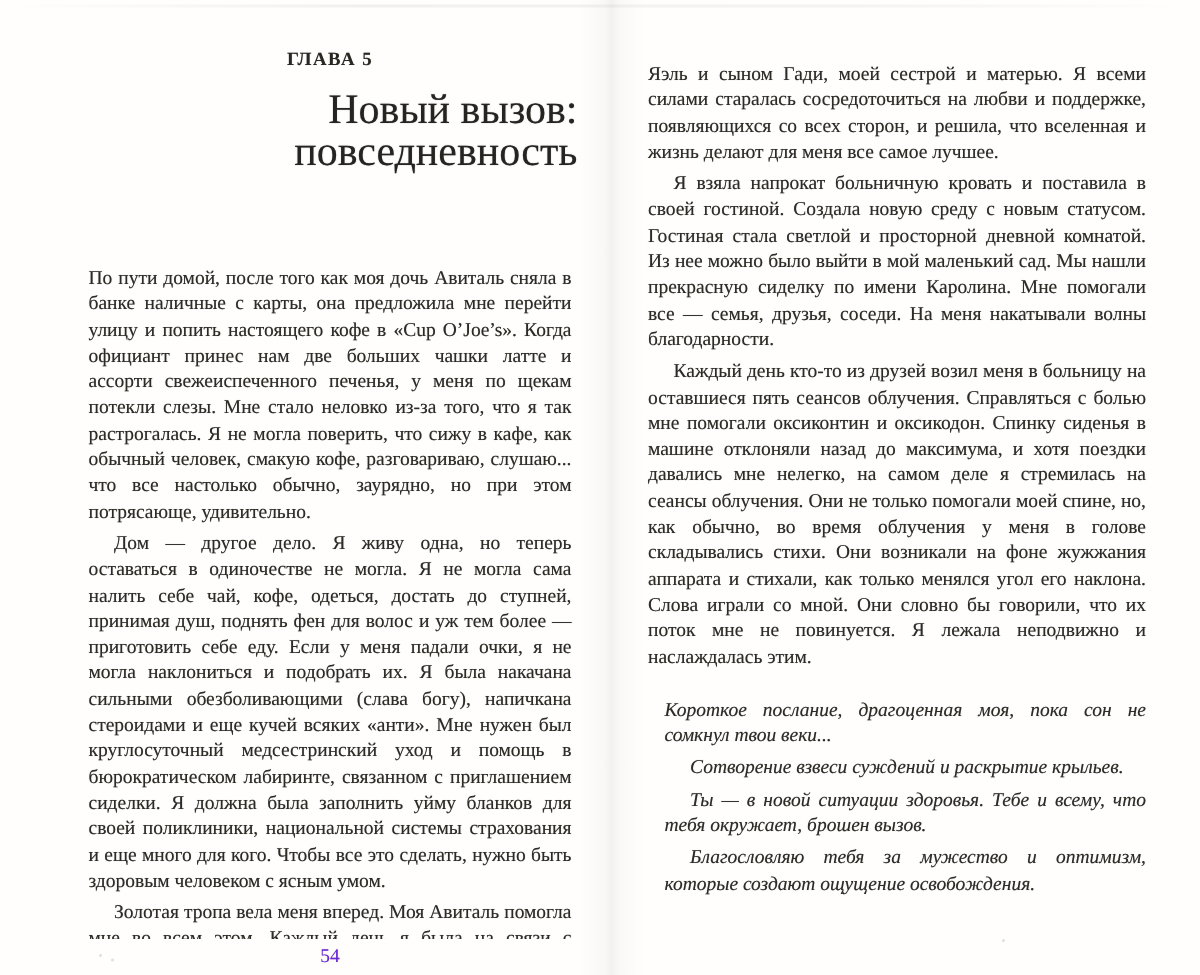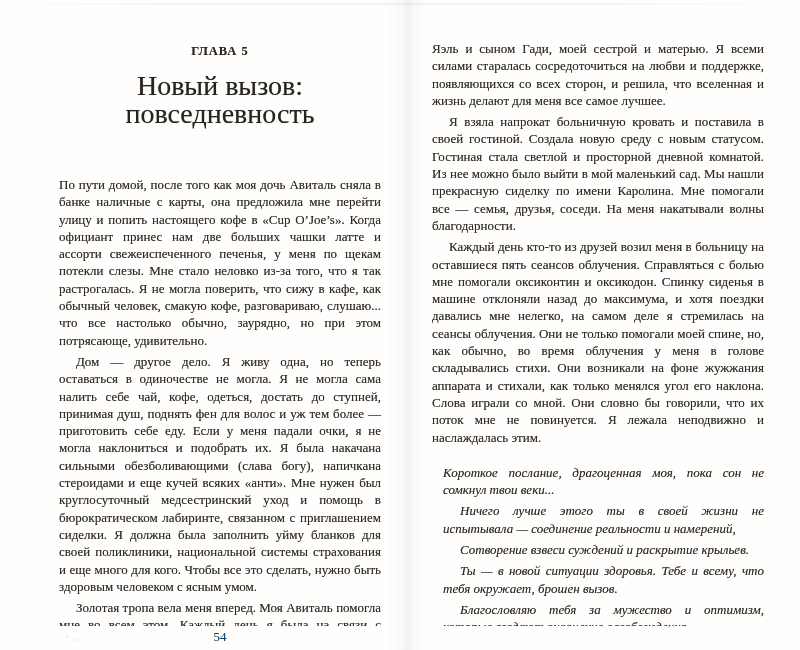--- a/index.html
+++ b/index.html
@@ -22,31 +22,31 @@
   }
   .gutter {
     position: absolute; top: 0; left: 385px; width: 44px; height: 650px;
     background: linear-gradient(to right, rgba(0,0,0,0) 0%, rgba(0,0,0,0.025) 40%, rgba(0,0,0,0.05) 52%, rgba(0,0,0,0.025) 62%, rgba(0,0,0,0) 100%);
   }
   .page { position: absolute; top: 0; height: 650px; }
   .page-left  { left: 55px;  width: 330px; }
   .page-right { left: 428px; width: 340px; }
 
   .chapter {
-    margin-top: 44px;
+    margin-top: 32px;
     text-align: center;
     font-size: 12.5px;
     font-weight: bold;
     letter-spacing: 1px;
     color: #2a2723;
     text-shadow: 0 0 0.5px rgba(42,39,35,0.45);
   }
   .title {
     margin: 13px 0 0 0;
-    text-align: center;
+    text-align: right;
     font-size: 28px;
     font-weight: normal;
     line-height: 1.0;
     color: #262420;
     text-shadow: 0 0 0.7px rgba(38,36,32,0.5);
   }
   .title-line { display: block; }
 
   .body-text {
     position: absolute; left: 0; right: 0;
@@ -65,21 +65,21 @@
     text-shadow: 0 0 0.5px rgba(46,43,39,0.5);
   }
   .para.indent { text-indent: 17px; }
   .para.italic { font-style: italic; margin-left: 15px; }
   .para.gap { margin-top: 18px; }
 
   .pagenum {
     position: absolute; top: 629px; left: 0; right: 0;
     text-align: center;
     font-size: 13px;
-    color: #0c4a6e;
+    color: #6d28d9;
     text-shadow: 0 0 0.5px rgba(68,64,59,0.4);
   }
   .speck {
     position: absolute; width: 2px; height: 2px; border-radius: 50%;
     background: rgba(0,0,0,0.12);
   }
 </style>
 </head>
 <body>
 
@@ -100,21 +100,20 @@
       </div>
     <div class="pagenum">54</div>
   </div>
 
   <div class="page page-right">
     <div class="body-text">
         <p class="para">Яэль и сыном Гади, моей сестрой и матерью. Я всеми силами старалась сосредоточиться на любви и поддержке, появляющихся со всех сторон, и решила, что вселенная и жизнь делают для меня все самое лучшее.</p>
         <p class="para indent">Я взяла напрокат больничную кровать и поставила в своей гостиной. Создала новую среду с новым статусом. Гостиная стала светлой и просторной дневной комнатой. Из нее можно было выйти в мой маленький сад. Мы нашли прекрасную сиделку по имени Каролина. Мне помогали все — семья, друзья, соседи. На меня накатывали волны благодарности.</p>
         <p class="para indent">Каждый день кто-то из друзей возил меня в больницу на оставшиеся пять сеансов облучения. Справляться с болью мне помогали оксиконтин и оксикодон. Спинку сиденья в машине отклоняли назад до максимума, и хотя поездки давались мне нелегко, на самом деле я стремилась на сеансы облучения. Они не только помогали моей спине, но, как обычно, во время облучения у меня в голове складывались стихи. Они возникали на фоне жужжания аппарата и стихали, как только менялся угол его наклона. Слова играли со мной. Они словно бы говорили, что их поток мне не повинуется. Я лежала неподвижно и наслаждалась этим.</p>
         <p class="para italic gap">Короткое послание, драгоценная моя, пока сон не сомкнул твои веки...</p>
-        <p class="para indent italic">Ничего лучше этого ты в своей жизни не испытывала — соединение реальности и намерений,</p>
         <p class="para indent italic">Сотворение взвеси суждений и раскрытие крыльев.</p>
         <p class="para indent italic">Ты — в новой ситуации здоровья. Тебе и всему, что тебя окружает, брошен вызов.</p>
         <p class="para indent italic">Благословляю тебя за мужество и оптимизм, которые создают ощущение освобождения.</p>
       </div>
   </div>
 
   <div class="speck" style="left:66px; top:636px;"></div>
   <div class="speck" style="left:74px; top:639px;"></div>
   <div class="speck" style="left:668px; top:626px;"></div>
 </div>

